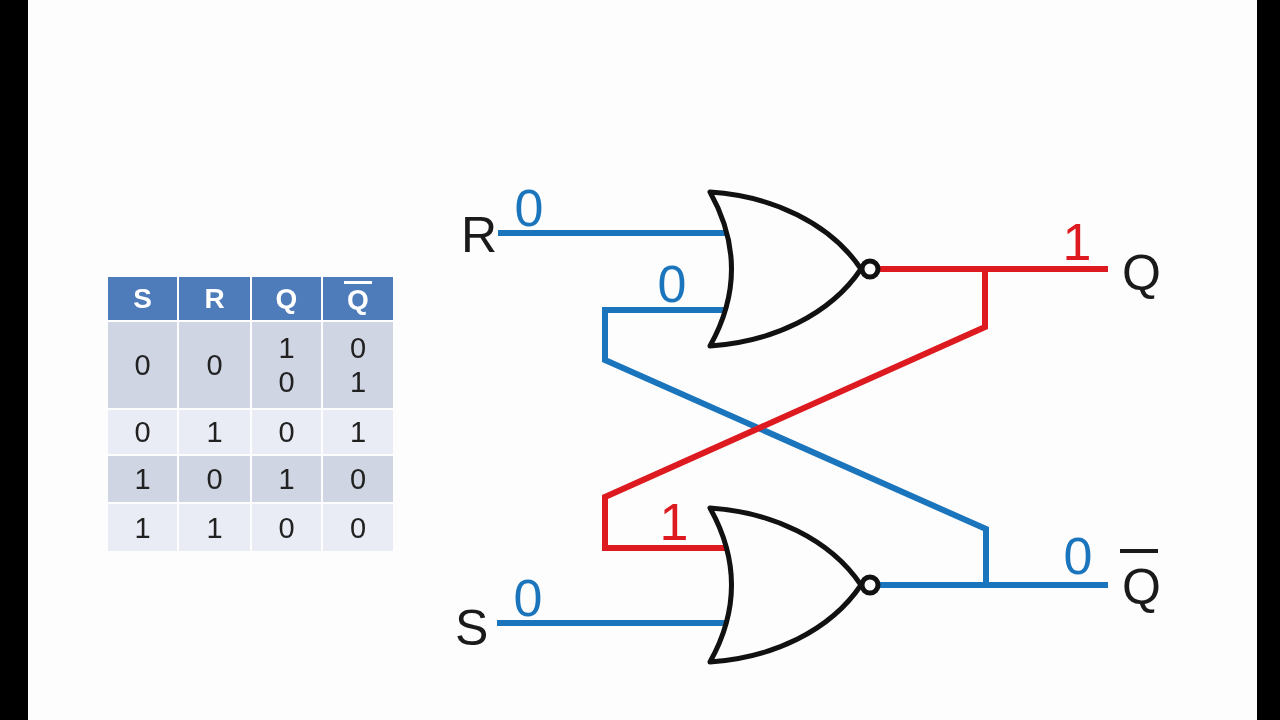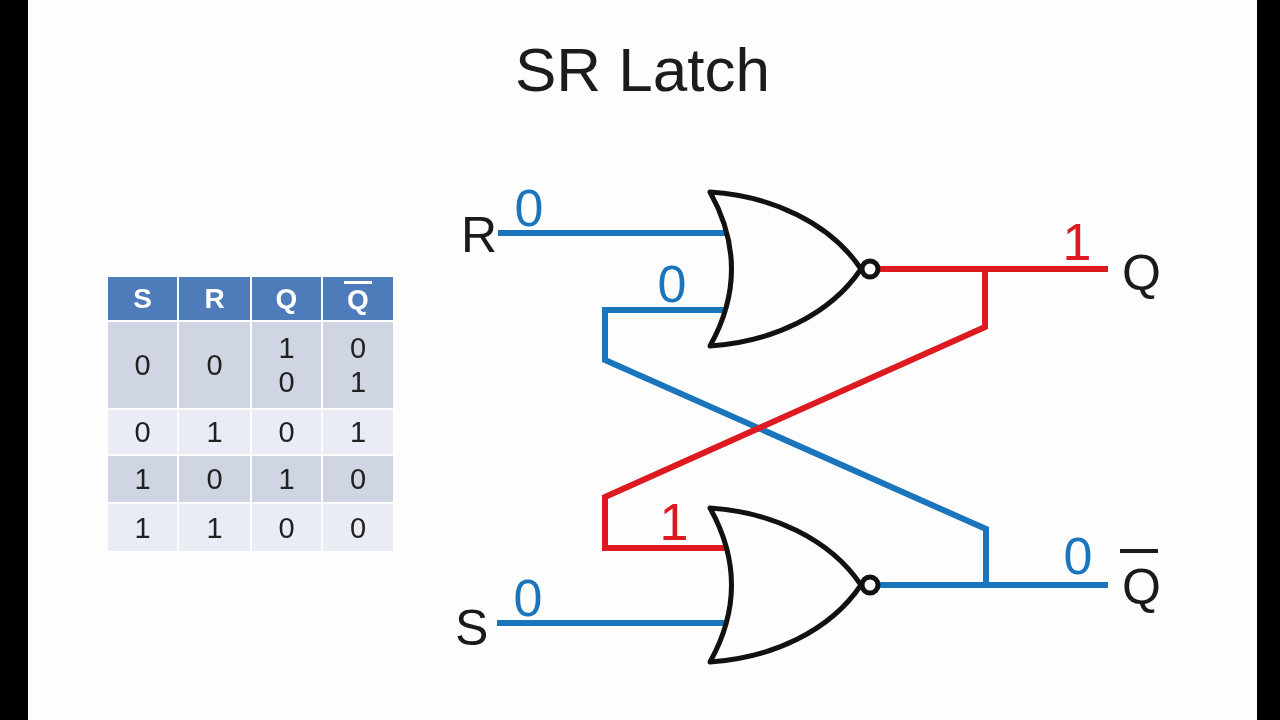--- a/index.html
+++ b/index.html
@@ -69,21 +69,20 @@
   .overbar { stroke: #1a1a1a; stroke-width: 4; }
 </style>
 </head>
 <body>
 
 <div id="stage">
   <div class="side-bar left"></div>
   <div class="content-bg"></div>
   <div class="side-bar right"></div>
 
-  <div class="slide-title">SR Latch</div>
 
   <table class="truth">
     <colgroup>
       <col style="width:69px">
         <col style="width:71px">
         <col style="width:69px">
         <col style="width:70px">
     </colgroup>
     <thead>
       <tr>

